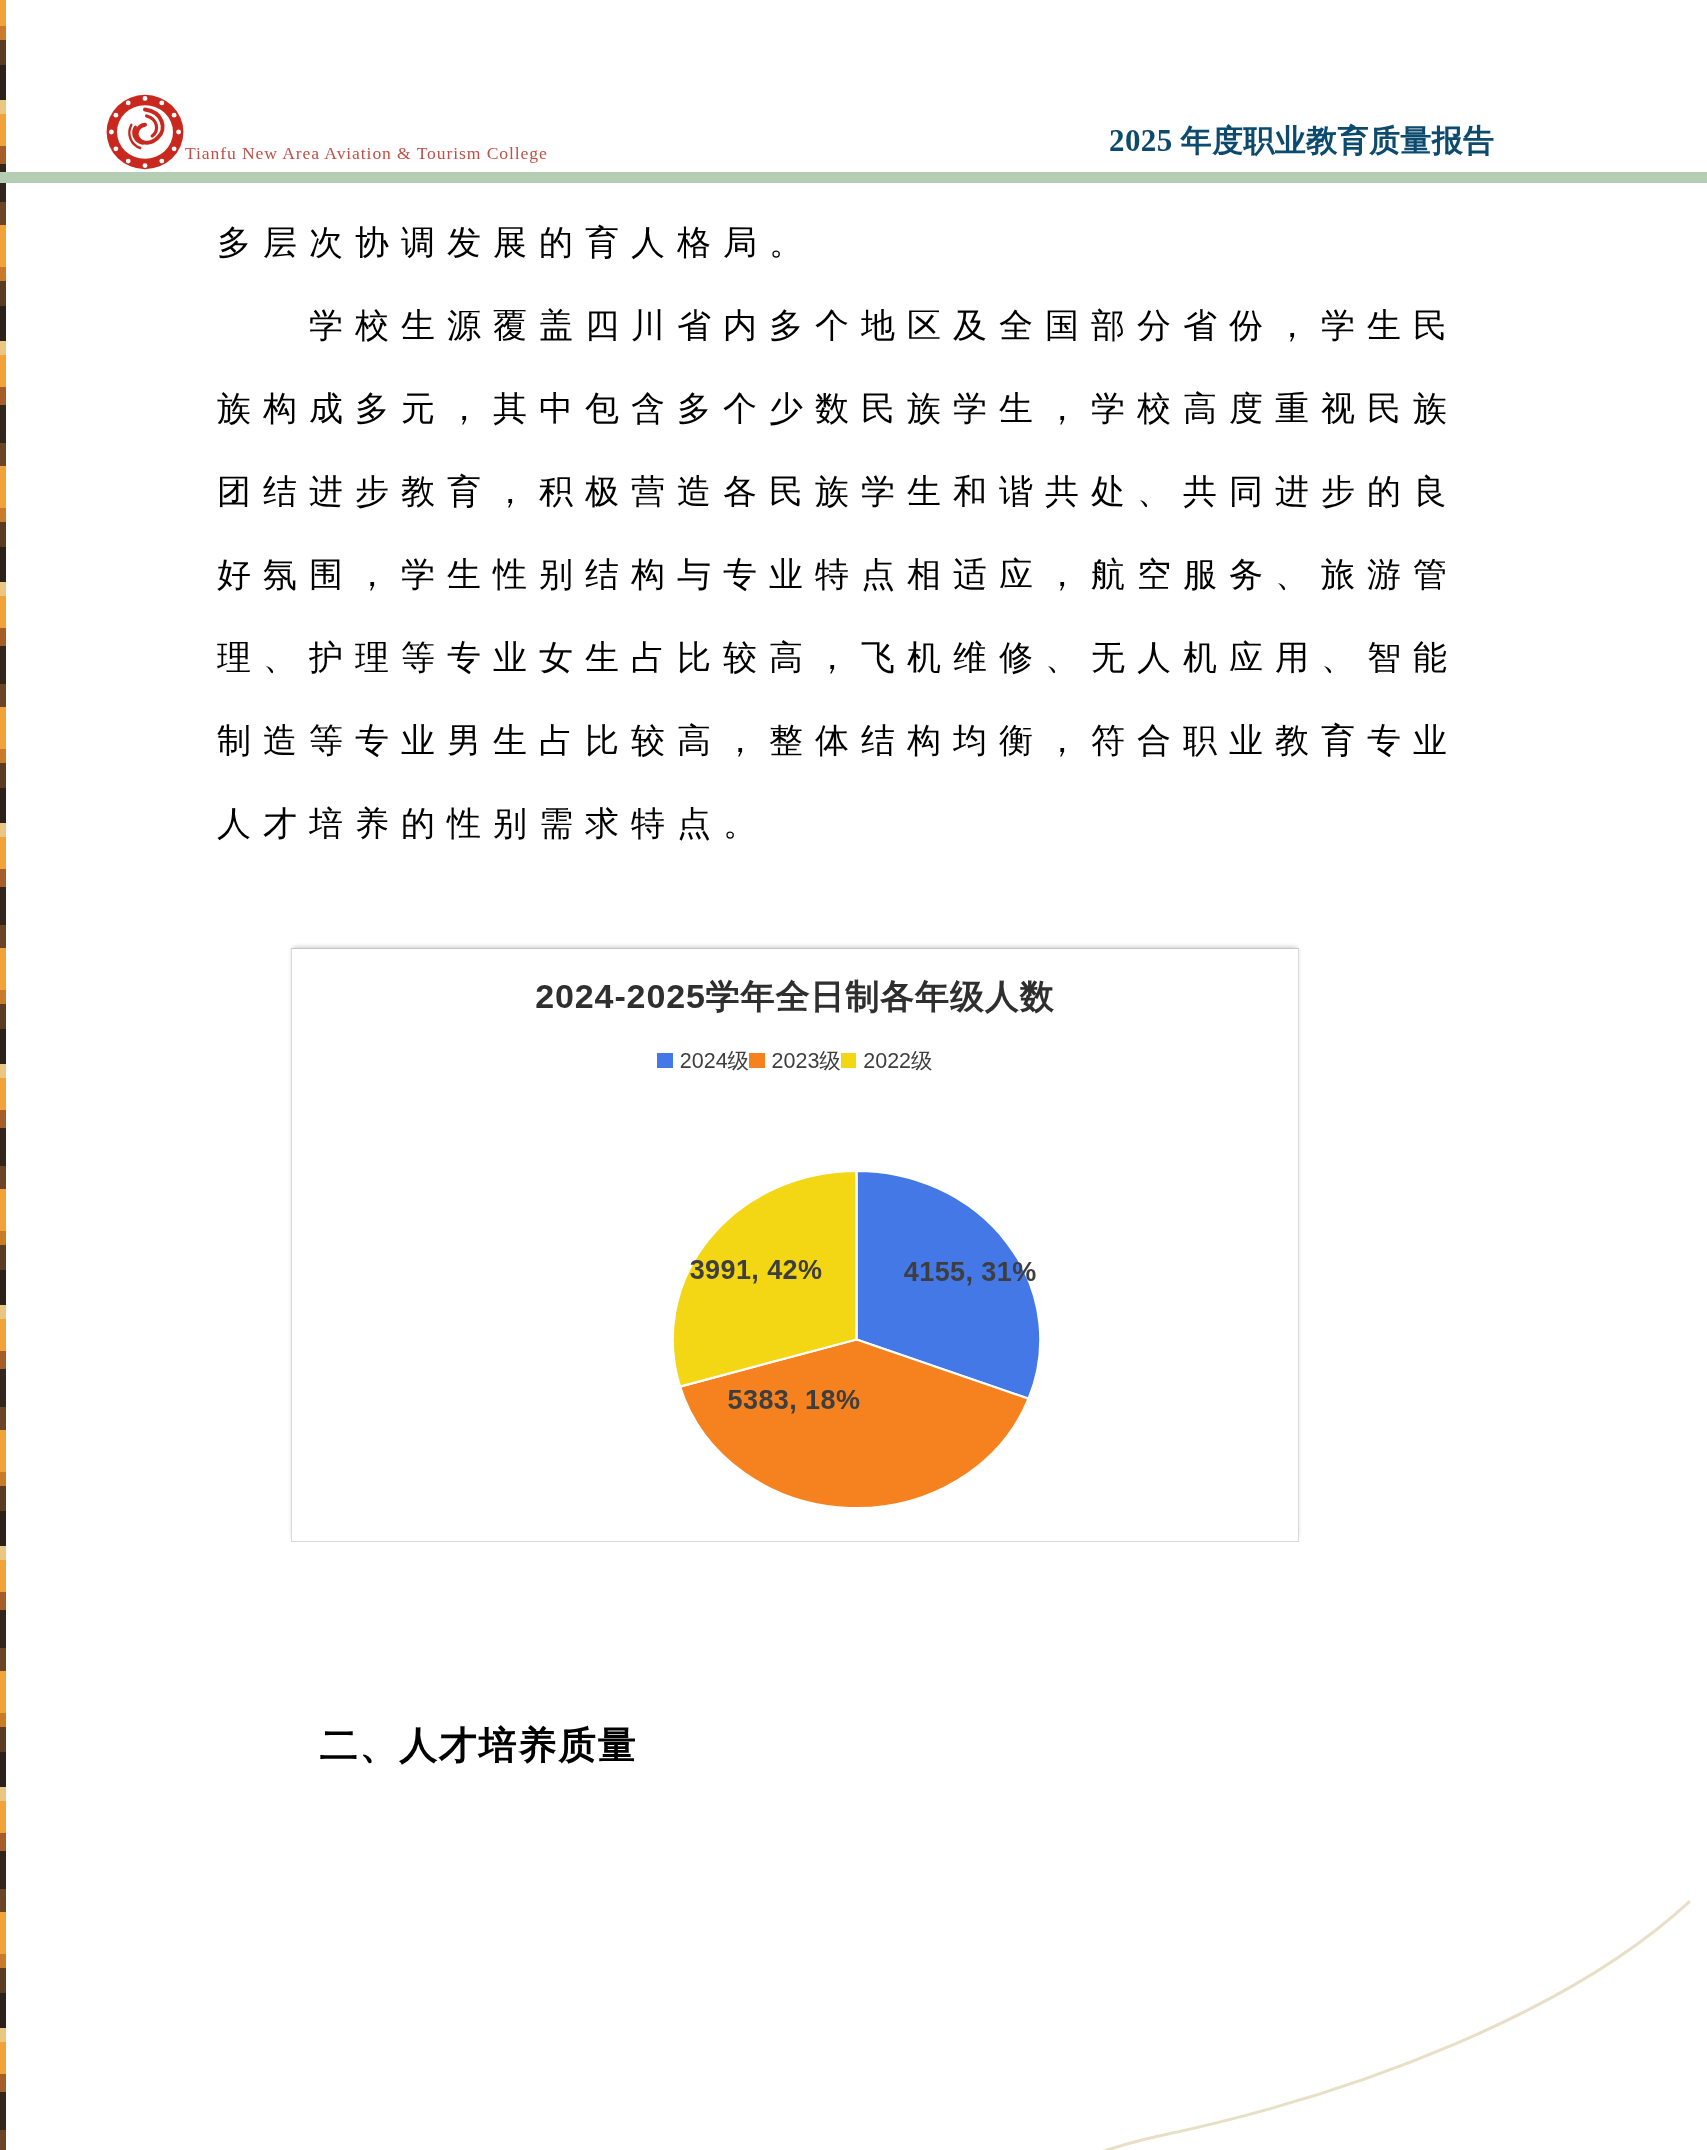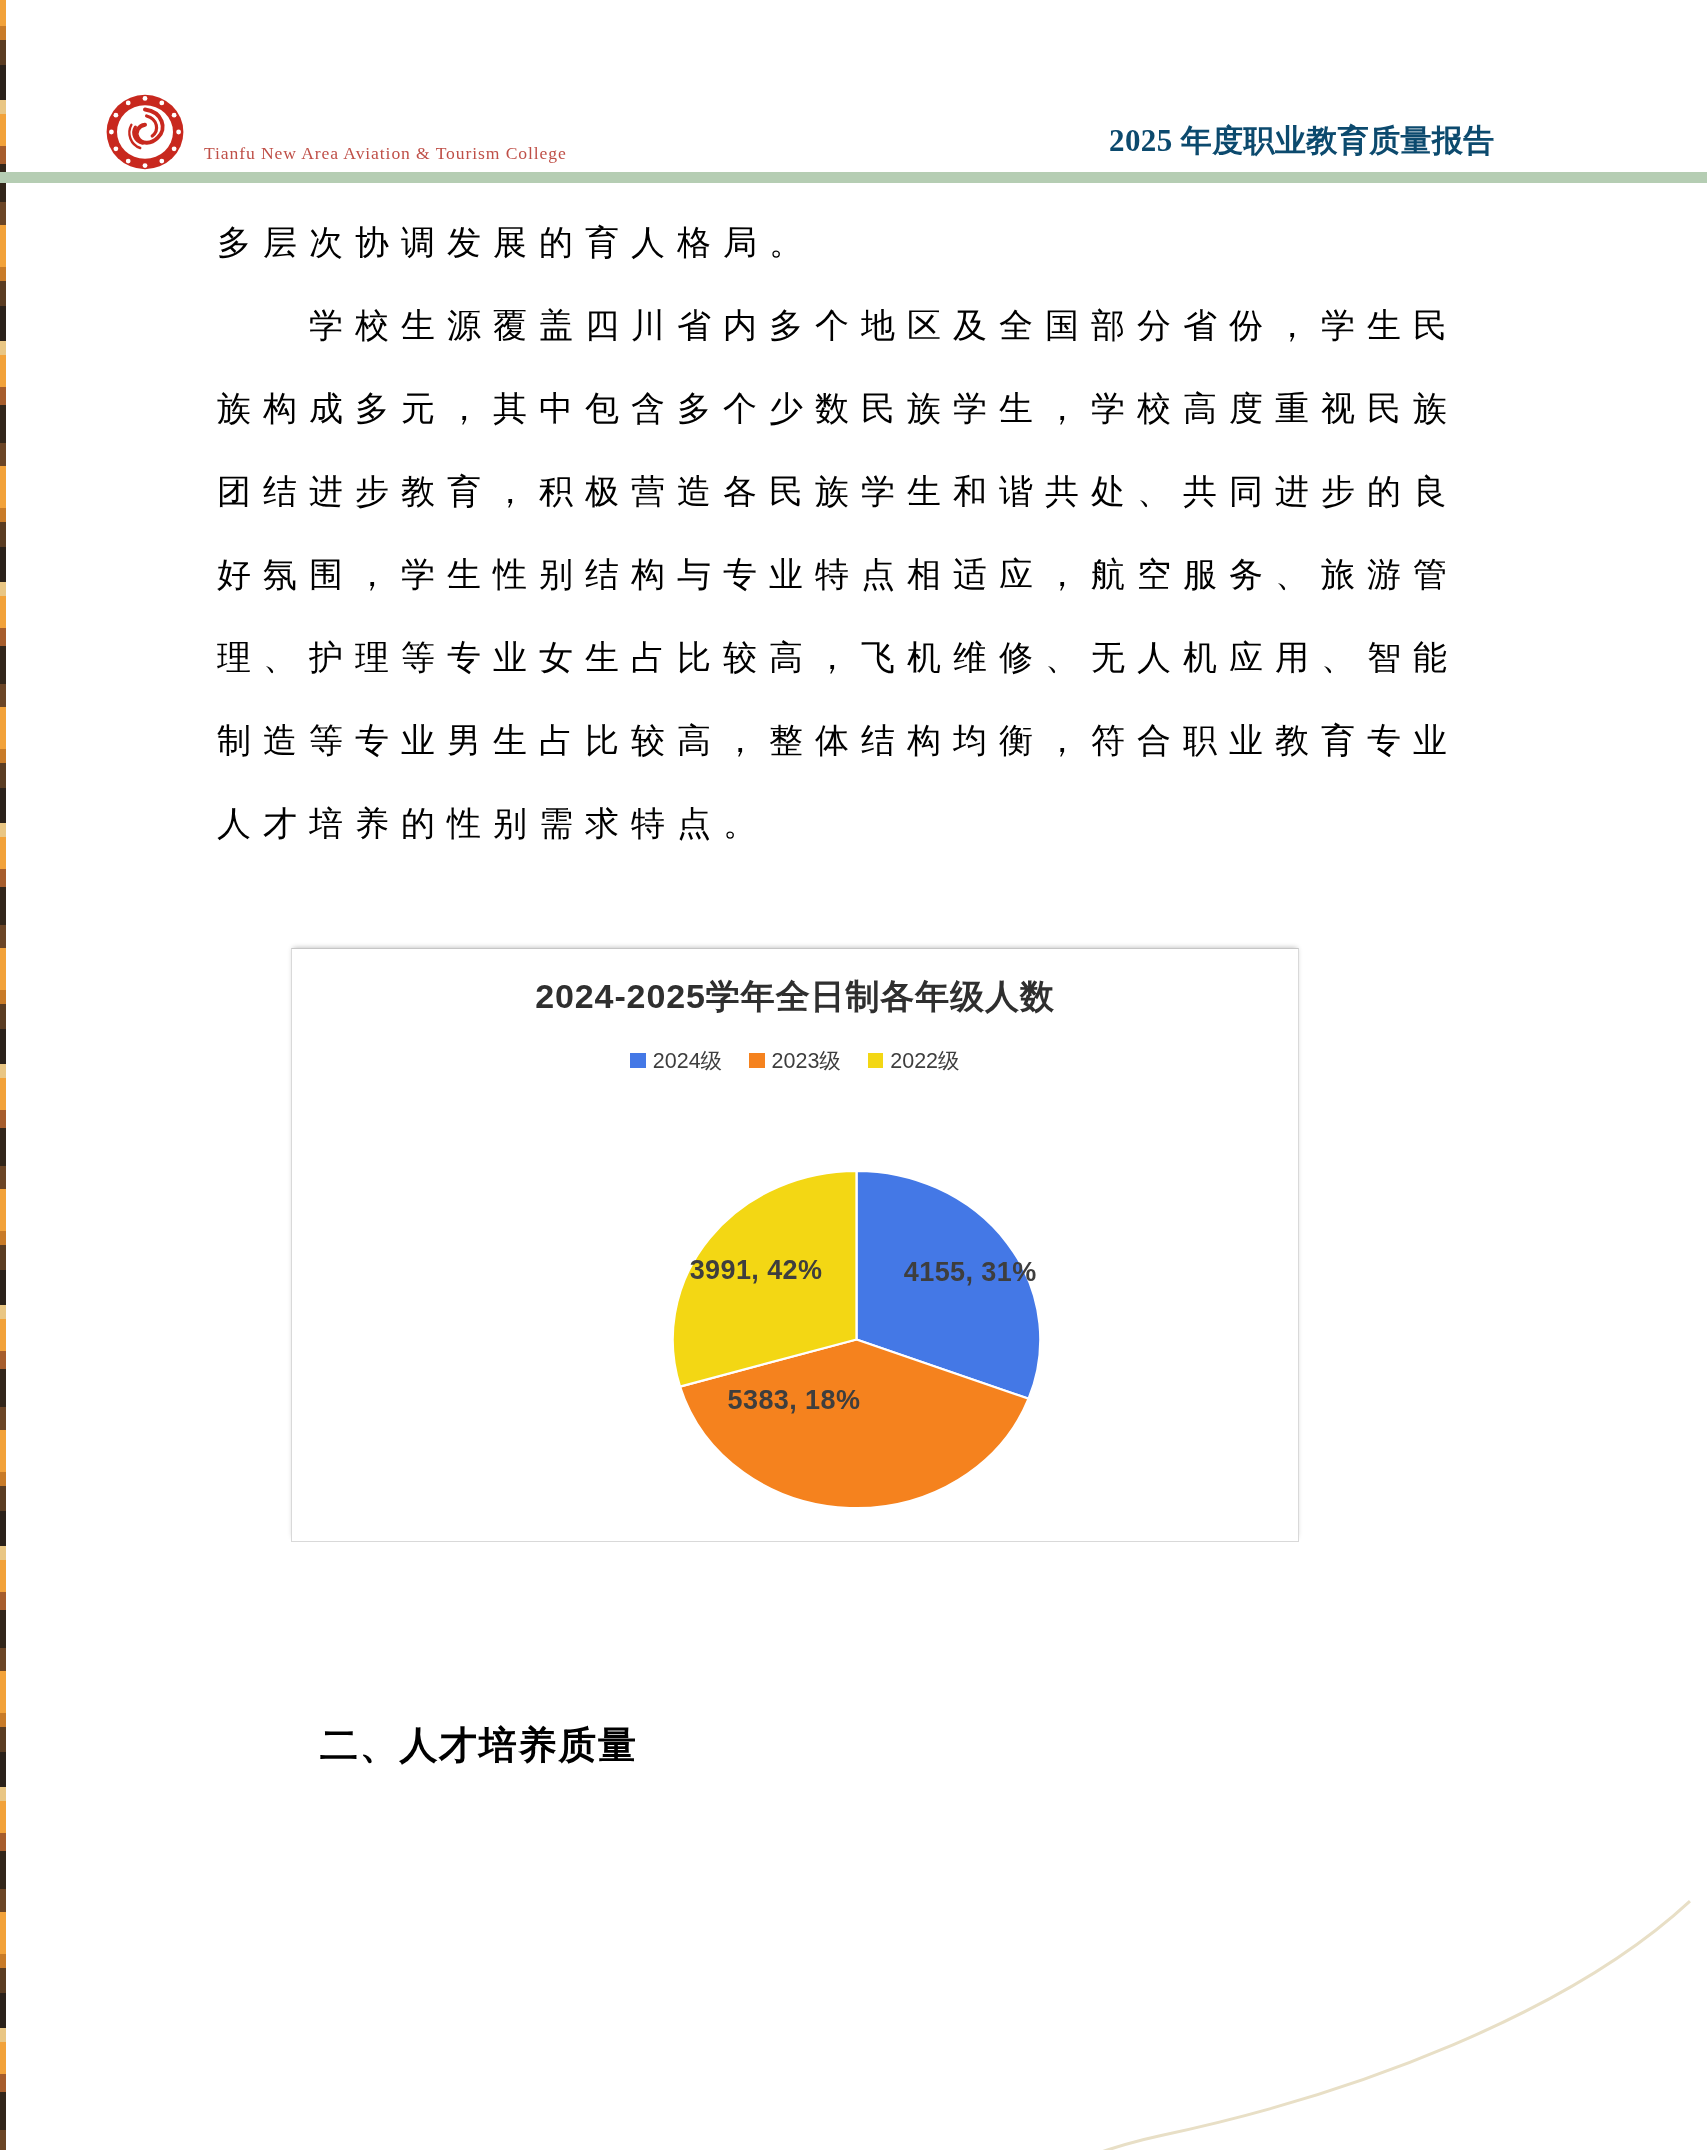--- a/index.html
+++ b/index.html
@@ -17,42 +17,42 @@
       #f2a23a 114px,#f2a23a 146px,
       #a65d2c 146px,#a65d2c 164px,
       #32261a 164px,#32261a 202px,
       #6b4526 202px,#6b4526 225px,
       #f2a23a 225px,#f2a23a 241px);}
 
   
   .logo{position:absolute;left:105px;top:92px;width:80px;height:78px;}
   .brand-cn{position:absolute;left:194px;top:98px;font-size:36px;font-weight:bold;
             color:#c43a2d;letter-spacing:0px;font-family:"Liberation Serif",serif;white-space:nowrap;}
-  .brand-en{position:absolute;left:204px;top:143px;font-size:17.6px;color:#bf4f47;
+  .brand-en{position:absolute;left:185px;top:143px;font-size:17.6px;color:#bf4f47;
             letter-spacing:0.9px;font-family:"Liberation Serif",serif;white-space:nowrap;}
   .report-title{position:absolute;left:1109px;top:120px;font-size:31px;font-weight:bold;
             color:#0c4a6e;font-family:"Liberation Serif",serif;white-space:nowrap;letter-spacing:0.4px;}
   .green-bar{position:absolute;left:0;top:172px;width:100%;height:11.2px;background:#b5cdb3;}
 
   
   .para{position:absolute;left:217px;width:1282px;font-size:34px;line-height:83px;
         letter-spacing:12px;color:#000;}
   .para .line{white-space:nowrap;}
   .para .indent{padding-left:92px;}
   .para1{top:201px;}
   .para2{top:1789px;}
 
   
   .chart-card{position:absolute;left:291px;top:948px;width:1008px;height:594px;
       background:#ffffff;border:0.9px solid #d9d9d9;border-top-color:#c6c6c6;box-sizing:border-box;
       box-shadow:0 -2.6px 5.2px -2.2px rgba(0,0,0,.28);font-family:"Liberation Sans",sans-serif;}
   .chart-title{position:absolute;top:25px;left:0;width:100%;text-align:center;
       font-size:34px;font-weight:bold;color:#2f2f2f;letter-spacing:0.9px;}
   .legend{position:absolute;top:97px;left:0;width:100%;display:flex;
-      justify-content:center;align-items:center;gap:27px;}
+      justify-content:center;align-items:center;}
   .legend-item{display:flex;align-items:center;gap:6.9px;}
   .legend-swatch{width:15.5px;height:15.5px;background:#888;display:inline-block;}
   .legend-label{font-size:21.5px;color:#3e3e3e;}
   .pie-wrap{position:absolute;left:375px;top:213px;width:379px;height:355px;}
   .pie-wrap svg{width:100%;height:100%;display:block;}
   .pie-label{position:absolute;transform:translate(-50%,-50%);font-size:27px;font-weight:600;
       color:#3e3e3e;white-space:nowrap;letter-spacing:0.4px;}
   .pie-label-blue{left:80%;top:31%;}
   .pie-label-orange{left:33.5%;top:67%;}
   .pie-label-yellow{left:23.5%;top:30.5%;}

